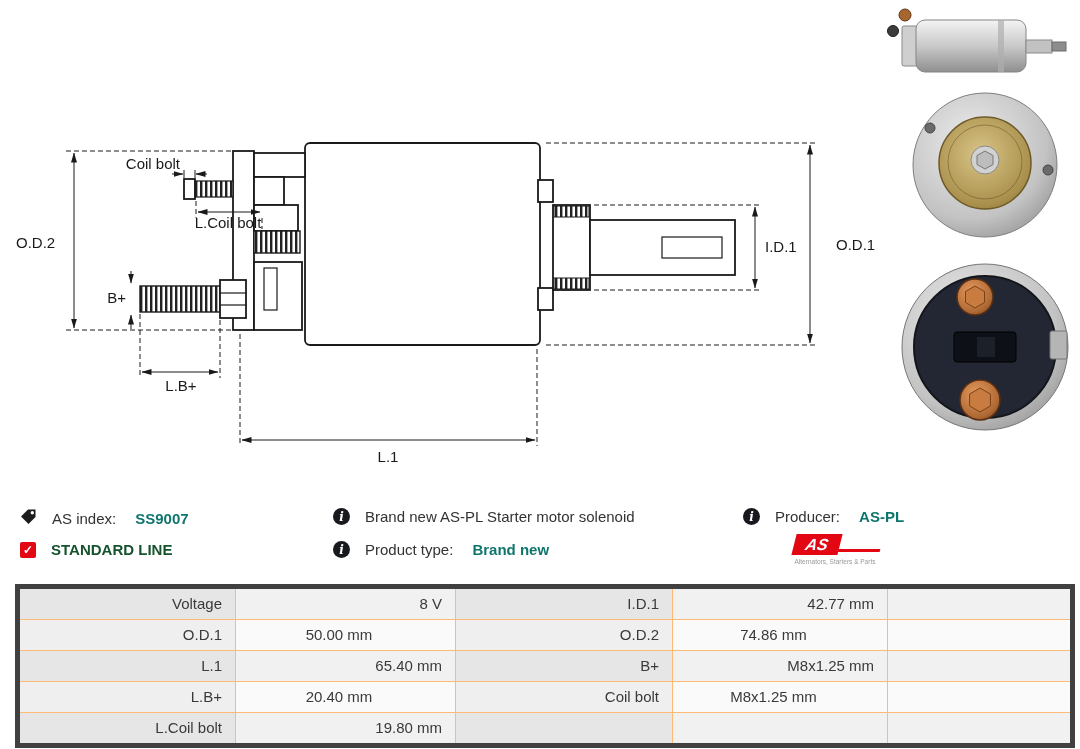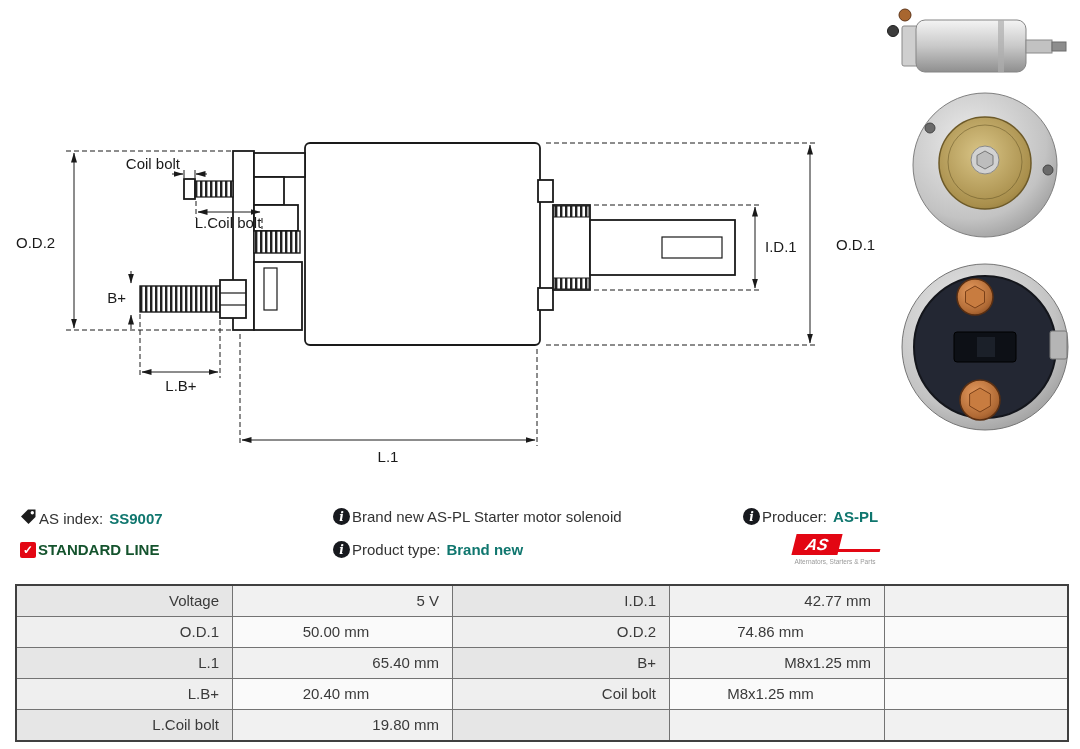--- a/index.html
+++ b/index.html
@@ -5,36 +5,36 @@
   html,body{margin:0;padding:0;background:#fff;}
   body{font-family:"Liberation Sans", sans-serif;color:#333;}
   .page{position:relative;width:1080px;height:749px;background:#fff;overflow:hidden;}
   svg text{font-family:"Liberation Sans", sans-serif;fill:#1a1a1a;}
   .shape{fill:#fff;stroke:#1a1a1a;stroke-width:1.8;}
   .thin{fill:none;stroke:#1a1a1a;stroke-width:1.2;}
   .dim{stroke:#1a1a1a;stroke-width:1;}
   .ext{stroke:#1a1a1a;stroke-width:1;stroke-dasharray:5 3;fill:none;}
   .dlabel{font-size:15px;}
   
-  .info-item{position:absolute;display:flex;align-items:center;gap:2px;font-size:15px;white-space:nowrap;}
+  .info-item{position:absolute;display:flex;align-items:center;gap:15px;font-size:15px;white-space:nowrap;}
   .info-item .val{font-weight:bold;color:#0f766e;margin-left:4px;}
   .circle-i{display:inline-flex;width:17px;height:17px;border-radius:50%;background:#17191e;color:#fff;
     align-items:center;justify-content:center;font:italic bold 12px "DejaVu Serif", serif;flex:0 0 auto;}
   .checkbox{display:inline-flex;width:16px;height:16px;background:#e30613;border-radius:2px;color:#fff;
     align-items:center;justify-content:center;font-size:12px;font-weight:bold;flex:0 0 auto;}
   .std-line{color:#14532d;font-weight:bold;}
   
   .aspl-logo{position:absolute;left:788px;top:534px;width:94px;height:36px;}
   .logo-mark{position:absolute;left:6px;top:0;width:46px;height:21px;background:#e30613;transform:skewX(-14deg);
     color:#fff;font-style:italic;font-weight:bold;font-size:16px;text-align:center;line-height:21px;}
   .logo-line{position:absolute;left:48px;top:15px;width:44px;height:3px;background:#e30613;transform:skewX(-14deg);}
   .logo-sub{position:absolute;left:0;top:24px;width:94px;font-size:6.5px;color:#999;text-align:center;white-space:nowrap;}
   
   .spec-table{position:absolute;left:15px;top:584px;width:1050px;display:grid;
-    grid-template-columns:215px 219px 216px 214px 1fr;gap:1px;background:#737373;border:2px solid #404040;}
+    grid-template-columns:215px 219px 216px 214px 1fr;gap:1px;background:#fdba74;border:5px solid #404040;}
   .cell{height:30px;line-height:30px;font-size:15px;text-align:right;padding-right:13px;box-sizing:border-box;color:#3a3a3a;}
   .r-odd  .lbl{background:#e6e6e6;}
   .r-odd  .val{background:#f1f1f1;}
   .r-even .lbl{background:#efefef;}
   .r-even .val{background:#fafafa;text-align:center;}
 </style>
 </head>
 <body>
 
 <div class="page">
@@ -227,21 +227,21 @@
   <div class="aspl-logo">
     <div class="logo-mark"><span>AS</span></div>
     <div class="logo-line"></div>
     <div class="logo-sub">Alternators, Starters &amp; Parts</div>
   </div>
 
   <div class="spec-table">
 
     <div class="r-odd" style="display:contents">
       <div class="cell lbl">Voltage</div>
-      <div class="cell val">5 V</div>
+      <div class="cell val">8 V</div>
       <div class="cell lbl">I.D.1</div>
       <div class="cell val">42.77 mm</div>
       <div class="cell val"></div>
     </div>
 
     <div class="r-even" style="display:contents">
       <div class="cell lbl">O.D.1</div>
       <div class="cell val">50.00 mm</div>
       <div class="cell lbl">O.D.2</div>
       <div class="cell val">74.86 mm</div>

